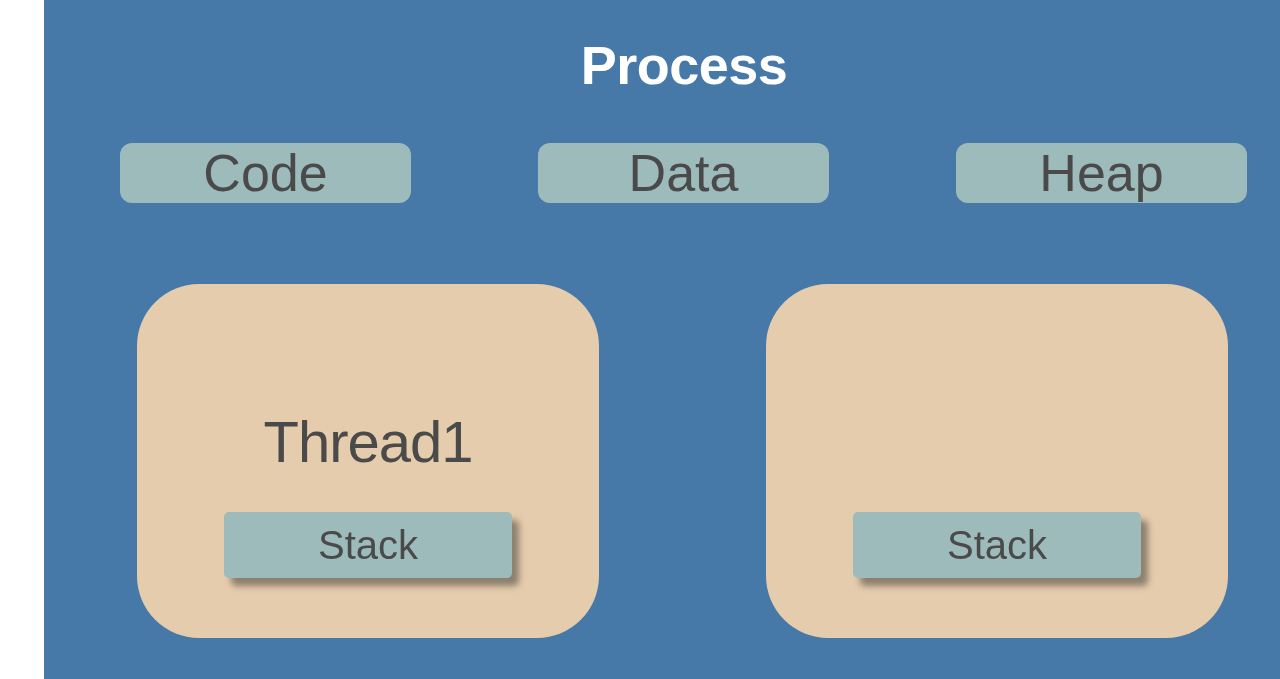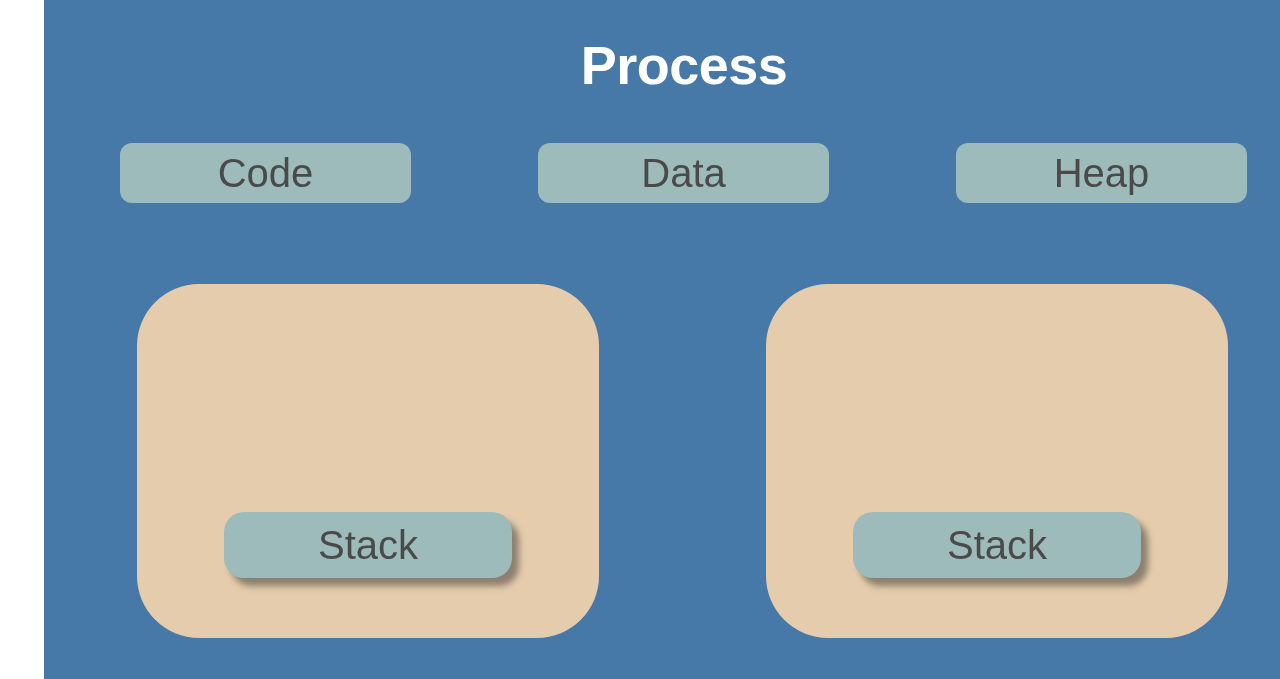--- a/index.html
+++ b/index.html
@@ -33,21 +33,21 @@
   }
   .segment {
     position: absolute;
     top: 143px;
     width: 291px; height: 60px;
     background: var(--segment-box);
     border-radius: 12px;
     display: flex;
     align-items: center;
     justify-content: center;
-    font-size: 40px;
+    font-size: 52px;
     color: var(--label-text);
   }
   .seg-code { left: 76px; }
   .seg-data { left: 494px; }
   .seg-heap { left: 912px; }
   .thread {
     position: absolute;
     top: 284px;
     width: 462px; height: 354px;
     background: var(--thread-box);
@@ -62,21 +62,21 @@
     text-align: center;
     font-size: 58px;
     letter-spacing: -1px;
     color: var(--label-text);
   }
   .stack {
     position: absolute;
     left: 87px; top: 228px;
     width: 288px; height: 66px;
     background: var(--segment-box);
-    border-radius: 20px;
+    border-radius: 5px;
     display: flex;
     align-items: center;
     justify-content: center;
     font-size: 40px;
     color: var(--label-text);
     box-shadow: 7px 8px 6px rgba(82, 76, 68, 0.6);
   }
 </style>
 </head>
 <body>
@@ -91,20 +91,21 @@
 
   <div class="segment seg-heap">
     <span>Heap</span>
   </div>
 
   <div class="segment seg-data">
     <span>Data</span>
   </div>
 
   <div class="thread thread-1">
+    <div class="thread-label">Thread1</div>
     <div class="stack">
       <span>Stack</span>
     </div>
   </div>
 
   <div class="thread thread-2">
     <div class="stack">
       <span>Stack</span>
     </div>
   </div>

